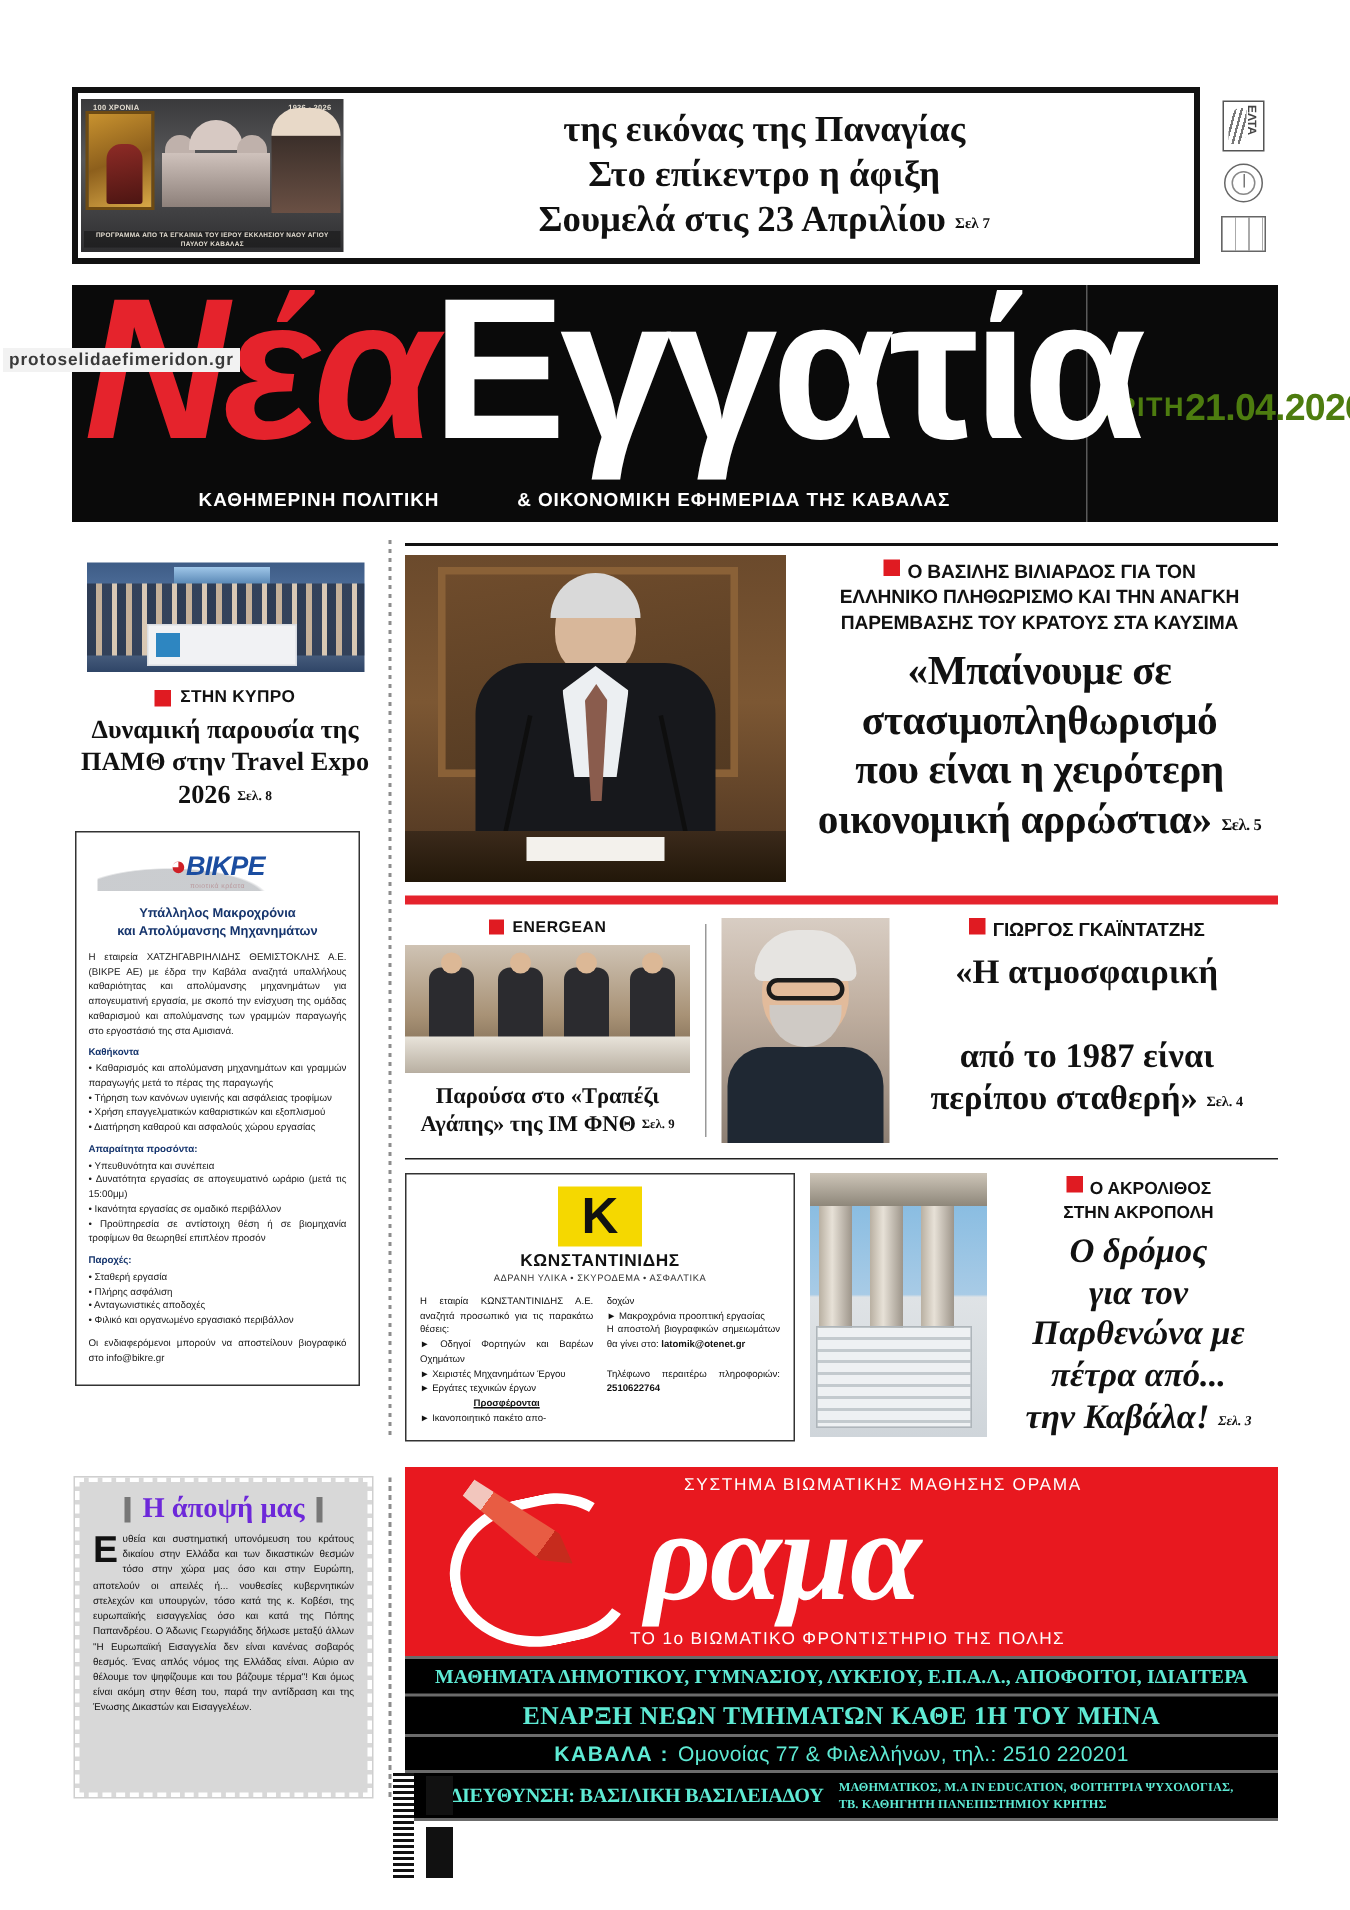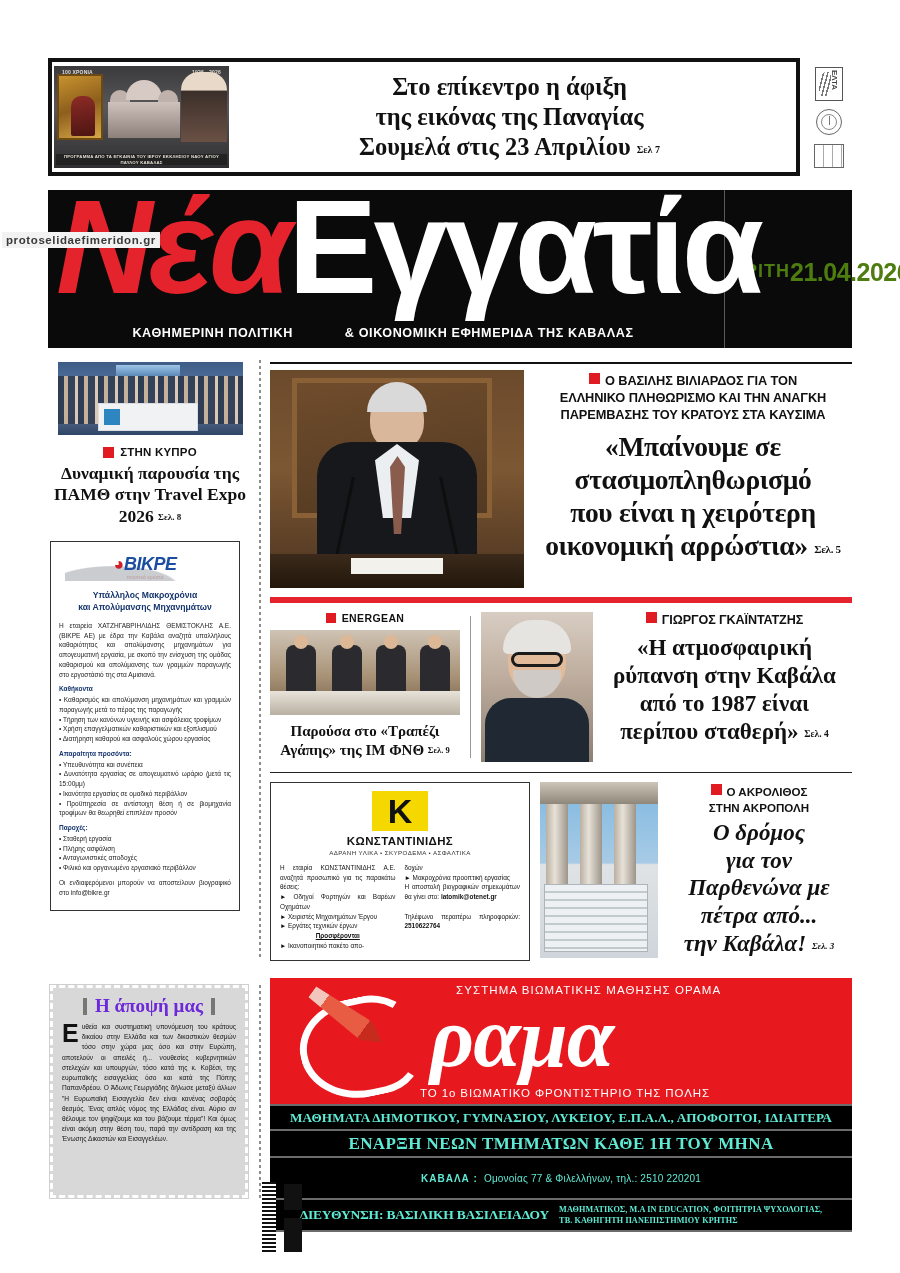--- a/index.html
+++ b/index.html
@@ -127,21 +127,21 @@
   .mr-rule { width: 86%; height: 1px; background: #8a2b2f; margin: 9px 0 7px; }
   .mr-meta { font-size: 10.2px; line-height: 1.55; font-weight: bold; }
   .mr-price { font-size: 14px; font-weight: bold; margin-top: 4px; }
   .watermark {
     position: absolute; left: 2px; top: 232px; z-index: 30;
     background: #f2f2f2; color: #3a3a3a; font-size: 11.5px; font-weight: bold;
     padding: 2px 4px; letter-spacing: .6px;
   }
 
   
-  .sidebar { position: absolute; left: 50px; top: 362px; width: 200px; }
+  .sidebar { position: absolute; left: 50px; top: 375px; width: 200px; }
   .sb-photo {
     width: 185px; height: 73px; margin: 0 auto;
     background: linear-gradient(180deg,#3e5c86 0%,#4f6f9b 28%,#6a7f9c 60%,#2f4567 100%);
     position: relative; overflow: hidden;
   }
   .sb-photo .crowd {
     position: absolute; left: 0; right: 0; top: 14px; height: 48px;
     background:
       repeating-linear-gradient(90deg,
         #2c3a52 0 6px, #cbb49a 6px 10px, #324058 10px 17px, #e0cdb6 17px 20px);
@@ -416,21 +416,21 @@
     position: absolute; left: 150px; bottom: 5px; font-size: 11.5px; color: #fff;
     letter-spacing: .9px; font-weight: 500;
   }
   .orama-rows { background: #000; }
   .o-row {
     border-top: 2px solid #6b6b6b; color: #5eead4; text-align: center;
     display: flex; align-items: center; justify-content: center;
   }
   .o-r1 { height: 25px; font-family: "Liberation Serif", serif; font-weight: bold; font-size: 13.2px; letter-spacing: .1px; }
   .o-r2 { height: 27px; font-family: "Liberation Serif", serif; font-weight: bold; font-size: 17px; letter-spacing: .4px; }
-  .o-r3 { height: 42px; font-size: 10px; gap: 6px; }
+  .o-r3 { height: 24px; font-size: 14px; gap: 6px; }
   .o-r3 b { font-weight: bold; letter-spacing: 1px; }
   .o-r3 span { font-weight: 400; letter-spacing: .2px; }
   .o-r4 { height: 34px; gap: 10px; border-bottom: 2px solid #6b6b6b; }
   .o-r4 .dir {
     font-family: "Liberation Serif", serif; font-weight: bold; font-size: 13.5px; letter-spacing: -.2px;
   }
   .o-r4 .qual {
     font-family: "Liberation Serif", serif; font-weight: bold; font-size: 8.2px;
     line-height: 1.35; text-align: left; letter-spacing: .1px;
   }
@@ -460,22 +460,22 @@
         <div class="dome2"></div>
         <div class="dome"></div>
         <div class="dome3"></div>
         <div class="body-c"></div>
       </div>
       <div class="bishop"></div>
       <div class="cap-bot">ΠΡΟΓΡΑΜΜΑ ΑΠΟ ΤΑ ΕΓΚΑΙΝΙΑ ΤΟΥ ΙΕΡΟΥ ΕΚΚΛΗΣΙΟΥ ΝΑΟΥ ΑΓΙΟΥ ΠΑΥΛΟΥ ΚΑΒΑΛΑΣ</div>
     </div>
 
     <div class="tb-right">
+      <div class="tb-head">της εικόνας της Παναγίας</div>
       <div class="tb-head">Στο επίκεντρο η άφιξη</div>
-      <div class="tb-head">της εικόνας της Παναγίας</div>
       <div class="tb-head">
         <span>Σουμελά στις 23 Απριλίου</span>
         <span class="sel">Σελ 7</span>
       </div>
     </div>
   </div>
 
   <div class="elta-box">
     <div class="elta-a"></div>
     <div class="elta-b"></div>
@@ -640,21 +640,21 @@
         <div class="ph-beard"></div>
         <div class="ph-shirt"></div>
       </div>
 
       <div class="r2-right">
         <div class="kicker">
           <span class="redsq"></span><span>ΓΙΩΡΓΟΣ ΓΚΑΪΝΤΑΤΖΗΣ</span>
         </div>
         <div class="r2-head">
           <span>«Η ατμοσφαιρική</span><br>
-          <span>ρύπανση στην Καβάλα</span><br>
+          <br>
           <span>από το 1987 είναι</span><br>
           <span>περίπου σταθερή»</span>
           <span class="sel">Σελ. 4</span>
         </div>
       </div>
     </div>
 
     <div class="rule-thin"></div>
 
     <div class="row3">

